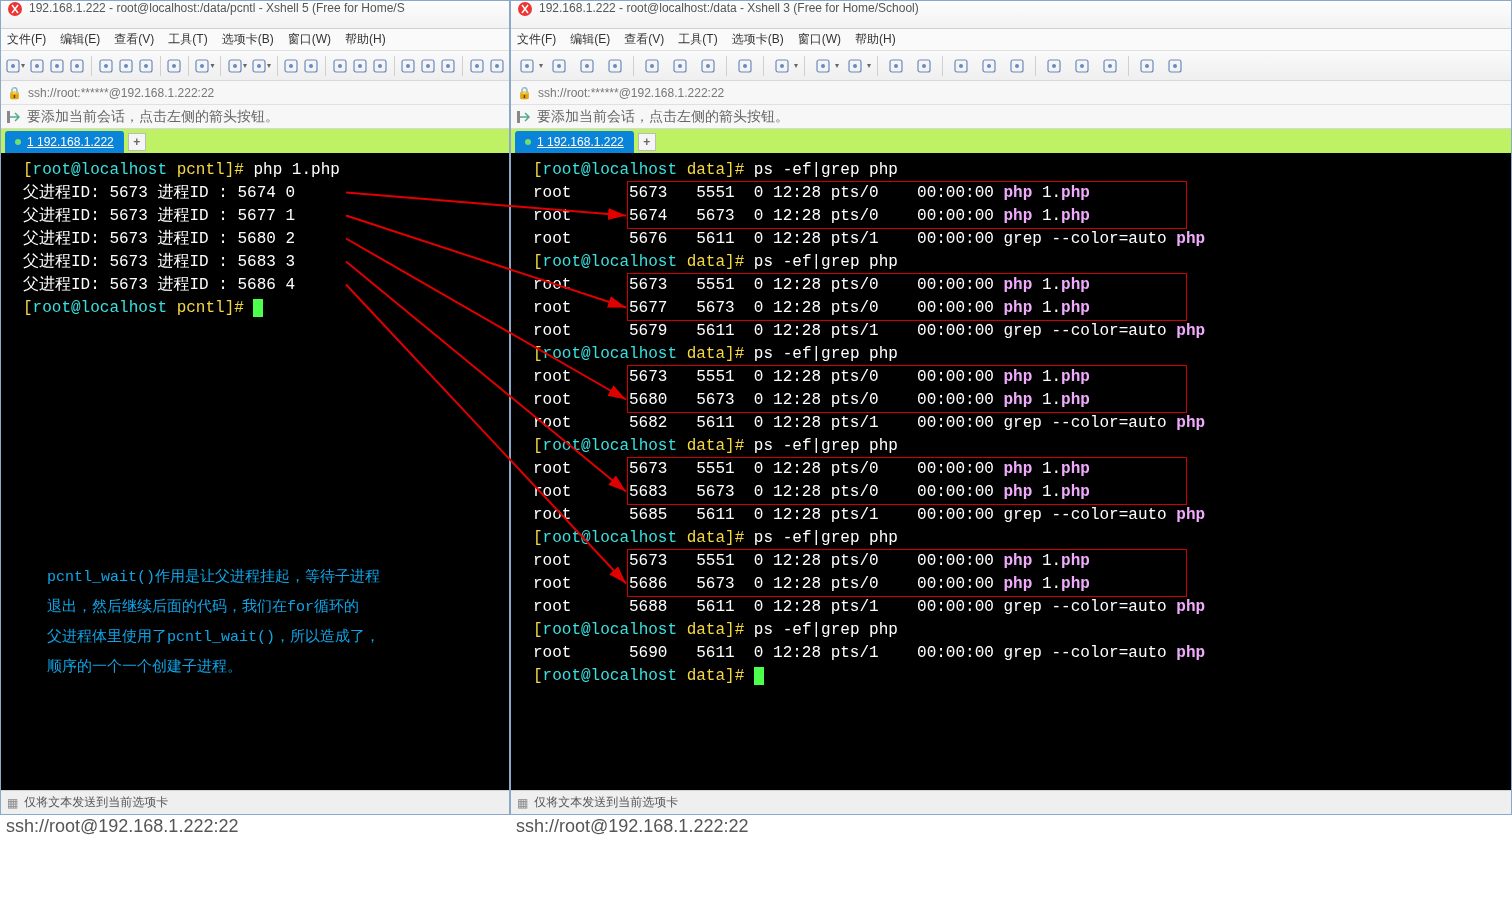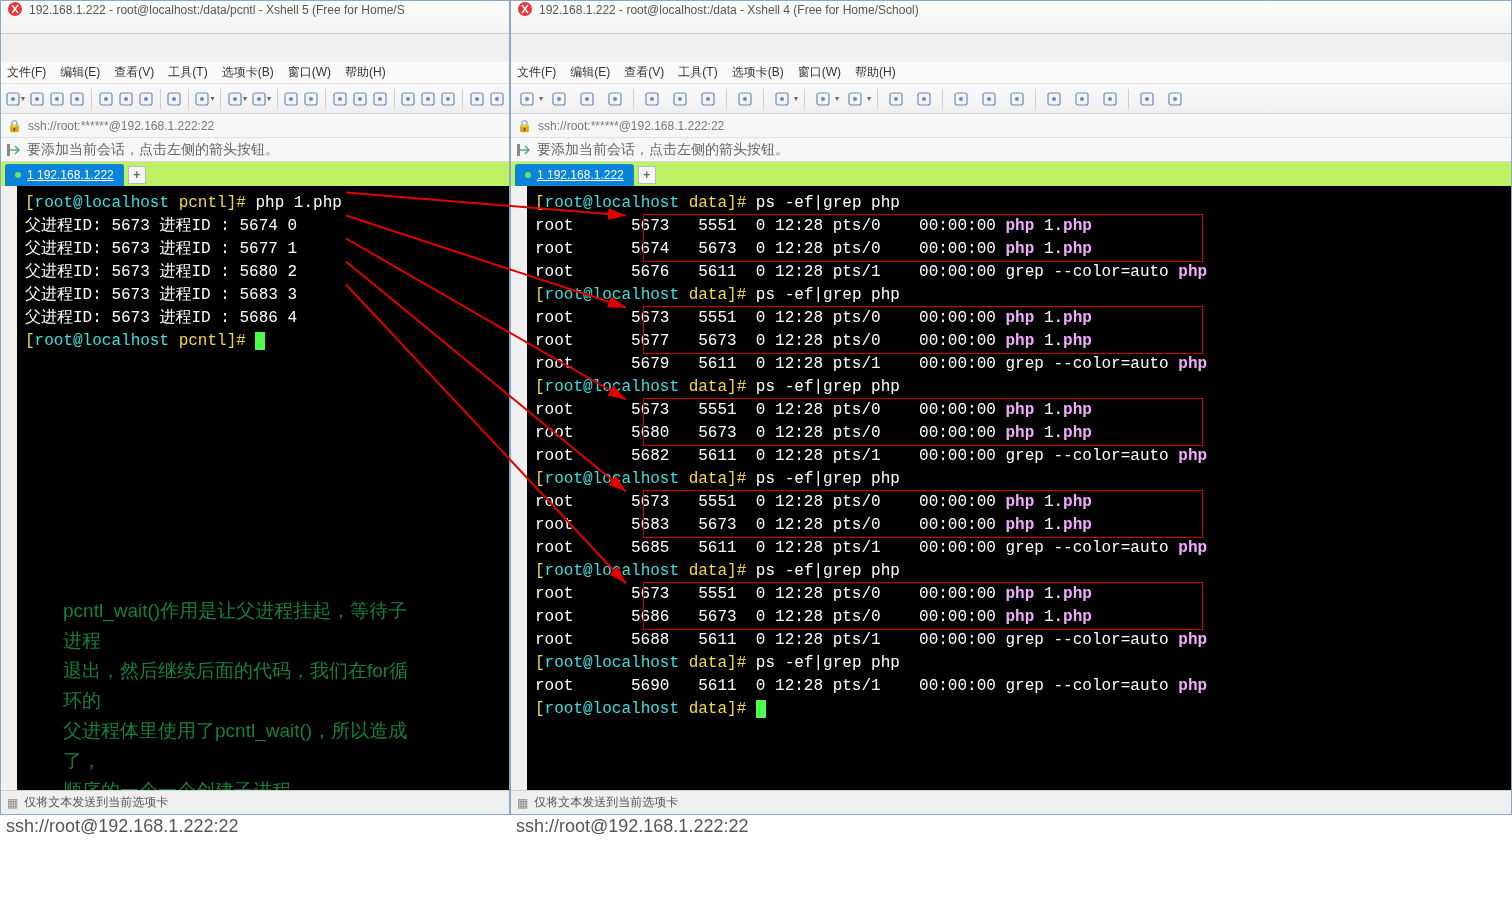--- a/index.html
+++ b/index.html
@@ -20,22 +20,22 @@
     border: 1px solid #8aa8c8;
     background: #f0f0f0;
   }
   .pane.left  { left: 0;   width: 510px; height: 815px; }
   .pane.right { left: 510px; width: 1002px; height: 815px; }
 
   .titlebar {
     height: 28px;
     background: linear-gradient(#fdfdfd,#f2f2f2);
     display: flex;
-    align-items: flex-end;
-    padding: 16px 6px;
+    align-items: flex-start;
+    padding: 0 6px;
     gap: 6px;
     border-bottom: 1px solid #d0d0d0;
     font-size: 12px;
     color: #555;
   }
   .xshell-icon {
     width: 16px; height: 16px;
     display:inline-flex; align-items:center; justify-content:center;
   }
   .xshell-icon svg { width:16px; height:16px; }
@@ -43,21 +43,20 @@
   .menubar {
     height: 22px;
     background: #fafafa;
     display: flex;
     align-items: center;
     padding: 0 6px;
     gap: 14px;
     border-bottom: 1px solid #e0e0e0;
     font-size: 12px;
     color: #333;
-    margin-top: 28px;
   }
   .menubar span { cursor: default; }
 
   .toolbar {
     height: 30px;
     background: linear-gradient(#fafafa,#efefef);
     display: flex;
     align-items: center;
     padding: 0 4px;
     gap: 4px;
@@ -128,42 +127,41 @@
     margin-left:2px;
   }
 
   .terminal {
     flex:1;
     background:#000;
     color:#fff;
     font-family: "Consolas","Courier New",monospace;
     font-size:16px;
     line-height:23px;
-    padding:6px 8px;
+    padding:6px 22px;
     white-space:pre;
     overflow:hidden;
     position:relative;
-    margin-left:16px;
   }
   .terminal .y { color:#f5d742; }
   .terminal .c { color:#39e0e0; }
   .terminal .r { color:#f0abfc; font-weight:bold; }
   .terminal .cursor {
     display:inline-block; width:10px; height:18px;
     background:#4cff4c; vertical-align:text-bottom;
   }
 
   .note {
     position:absolute;
     left:46px;
     top:410px;
     width:360px;
-    color:#15803d;
-    font-family:Liberation Sans, sans-serif;
-    font-size:19px;
+    color:#0ea5e9;
+    font-family:Liberation Mono, monospace;
+    font-size:15px;
     line-height:30px;
     white-space:normal;
   }
 
   .footer {
     height:24px;
     background:#efefef;
     border-top:1px solid #d0d0d0;
     display:flex;align-items:center;
     padding:0 6px; gap:6px;
@@ -410,21 +408,21 @@
 
 <div class="pane right">
 
   <div class="titlebar">
     <span class="xshell-icon">
       <svg viewBox="0 0 16 16">
           <circle cx="8" cy="8" r="7" fill="#e33"></circle>
           <path d="M5 4 L11 12 M11 4 L5 12" stroke="#fff" stroke-width="1.5"></path>
         </svg>
     </span>
-    <span>192.168.1.222 - root@localhost:/data - Xshell 4 (Free for Home/School)</span>
+    <span>192.168.1.222 - root@localhost:/data - Xshell 3 (Free for Home/School)</span>
   </div>
 
   <div class="menubar" id="menubar-right">
       <span>文件(F)</span>
       <span>编辑(E)</span>
       <span>查看(V)</span>
       <span>工具(T)</span>
       <span>选项卡(B)</span>
       <span>窗口(W)</span>
       <span>帮助(H)</span>

